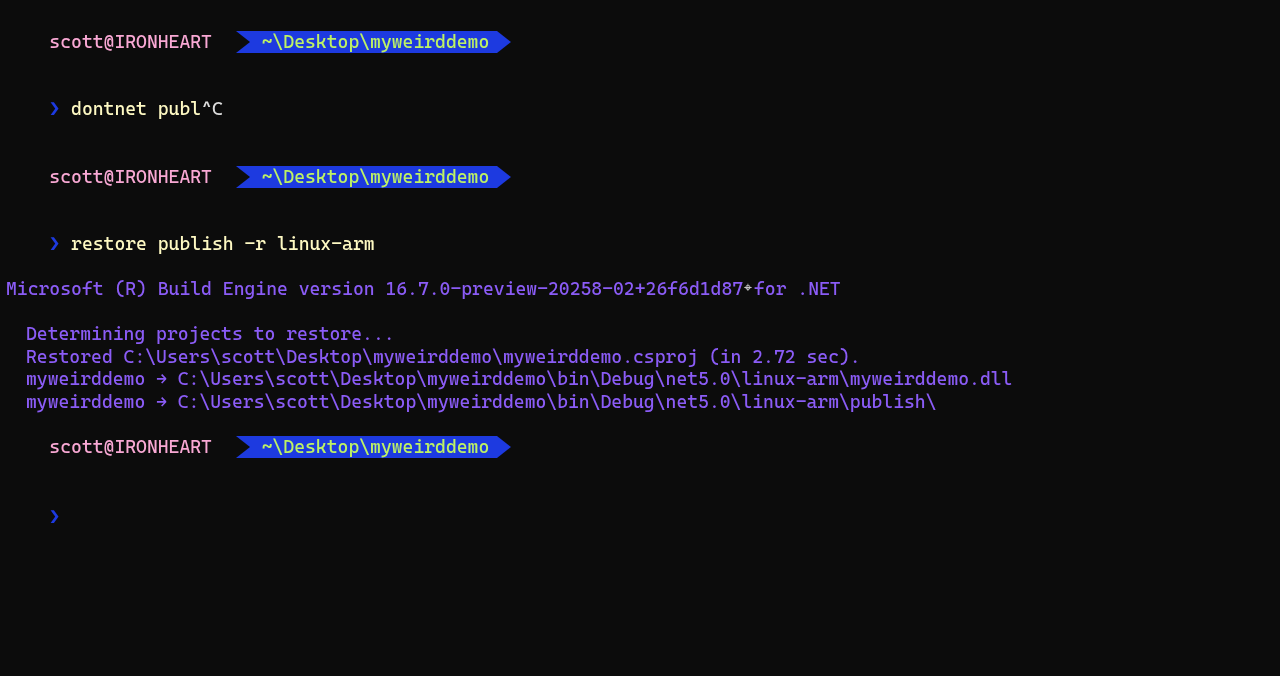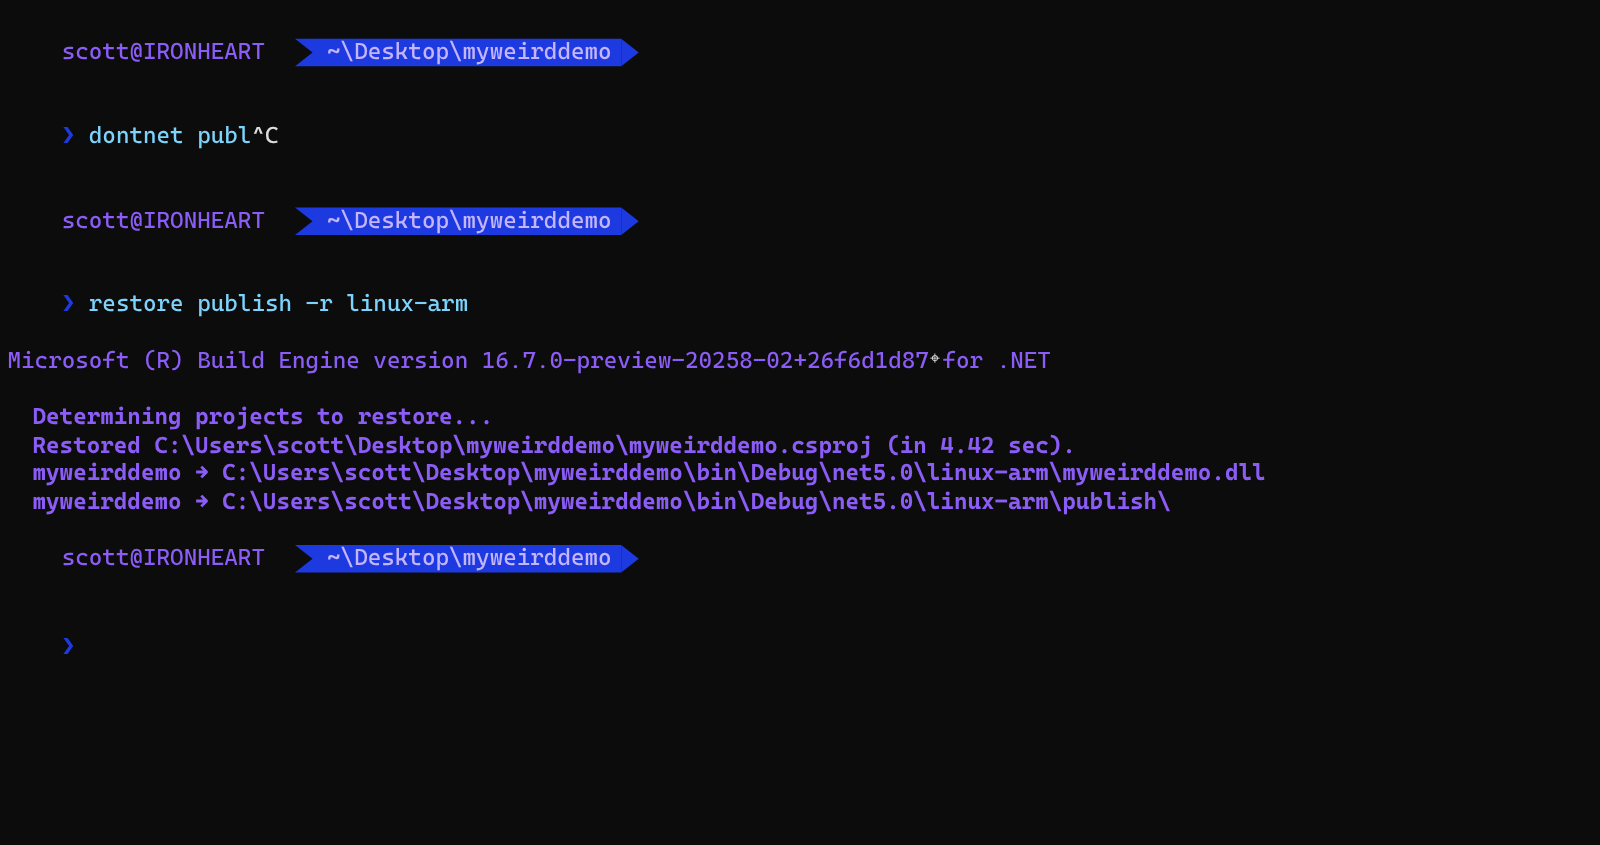--- a/index.html
+++ b/index.html
@@ -9,30 +9,30 @@
     height: 676px;
     font-family: "Cascadia Mono", "Consolas", monospace;
     font-size: 18.5px;
     line-height: 22.5px;
     color: #e6e6e6;
     overflow: hidden;
     padding: 8px 6px;
     font-weight: 500;
   }
   .prompt-line { white-space: pre; }
-  .user-host { color: #8b5cf6; }
+  .user-host { color: #f9a8d4; }
   .path-wrap {
     display: inline-block;
     position: relative;
     background: #2340ff;
     background: #1a3be8;
     background: #1a36d8;
     background: #1f3ff0;
     background: #1d3ae0;
-    color: #c4b5fd;
+    color: #bef264;
     padding: 0 8px 0 26px;
     margin-left: 2px;
     height: 22.5px;
     line-height: 22.5px;
   }
   
   .path-wrap::before {
     content: "";
     position: absolute;
     left: 0;
@@ -44,24 +44,24 @@
   .path-wrap::after {
     content: "";
     position: absolute;
     right: -14px;
     top: 0;
     border-top: 11.25px solid transparent;
     border-bottom: 11.25px solid transparent;
     border-left: 14px solid #1d3ae0;
   }
   .prompt-sym { color: #1d3ae0; }
-  .cmd { color: #7dd3fc; }
+  .cmd { color: #fef9c3; }
   .ctrl-c { color: #dcdcdc; }
   .output { color: #8b5cf6; white-space: pre; padding-left: 0; }
-  .indent { padding-left: 20px; font-weight: bold; }
+  .indent { padding-left: 20px; }
   .cursor {
     display: inline-block;
     width: 10px;
     height: 20px;
   }
   .mouse-ptr {
     position: absolute;
     font-size: 14px;
     color: #e6e6e6;
   }
@@ -81,21 +81,21 @@
   <div class="prompt-line">
     <span class="user-host">scott@IRONHEART</span>  <span class="path-wrap">~\Desktop\myweirddemo</span>
   </div>
   <div class="prompt-line">
     <span class="prompt-sym">❯</span> <span class="cmd">restore publish -r linux-arm</span>
   </div>
 
   <div class="output">Microsoft (R) Build Engine version 16.7.0-preview-20258-02+26f6d1d87 for .NET</div>
   <div class="output">&nbsp;</div>
   <div class="output indent">Determining projects to restore...</div>
-  <div class="output indent">Restored C:\Users\scott\Desktop\myweirddemo\myweirddemo.csproj (in 4.42 sec).</div>
+  <div class="output indent">Restored C:\Users\scott\Desktop\myweirddemo\myweirddemo.csproj (in 2.72 sec).</div>
   <div class="output indent">myweirddemo → C:\Users\scott\Desktop\myweirddemo\bin\Debug\net5.0\linux-arm\myweirddemo.dll</div>
   <div class="output indent">myweirddemo → C:\Users\scott\Desktop\myweirddemo\bin\Debug\net5.0\linux-arm\publish\</div>
 
   <div class="prompt-line">
     <span class="user-host">scott@IRONHEART</span>  <span class="path-wrap">~\Desktop\myweirddemo</span>
   </div>
   <div class="prompt-line">
     <span class="prompt-sym">❯</span> <span class="cursor"></span>
   </div>
 

